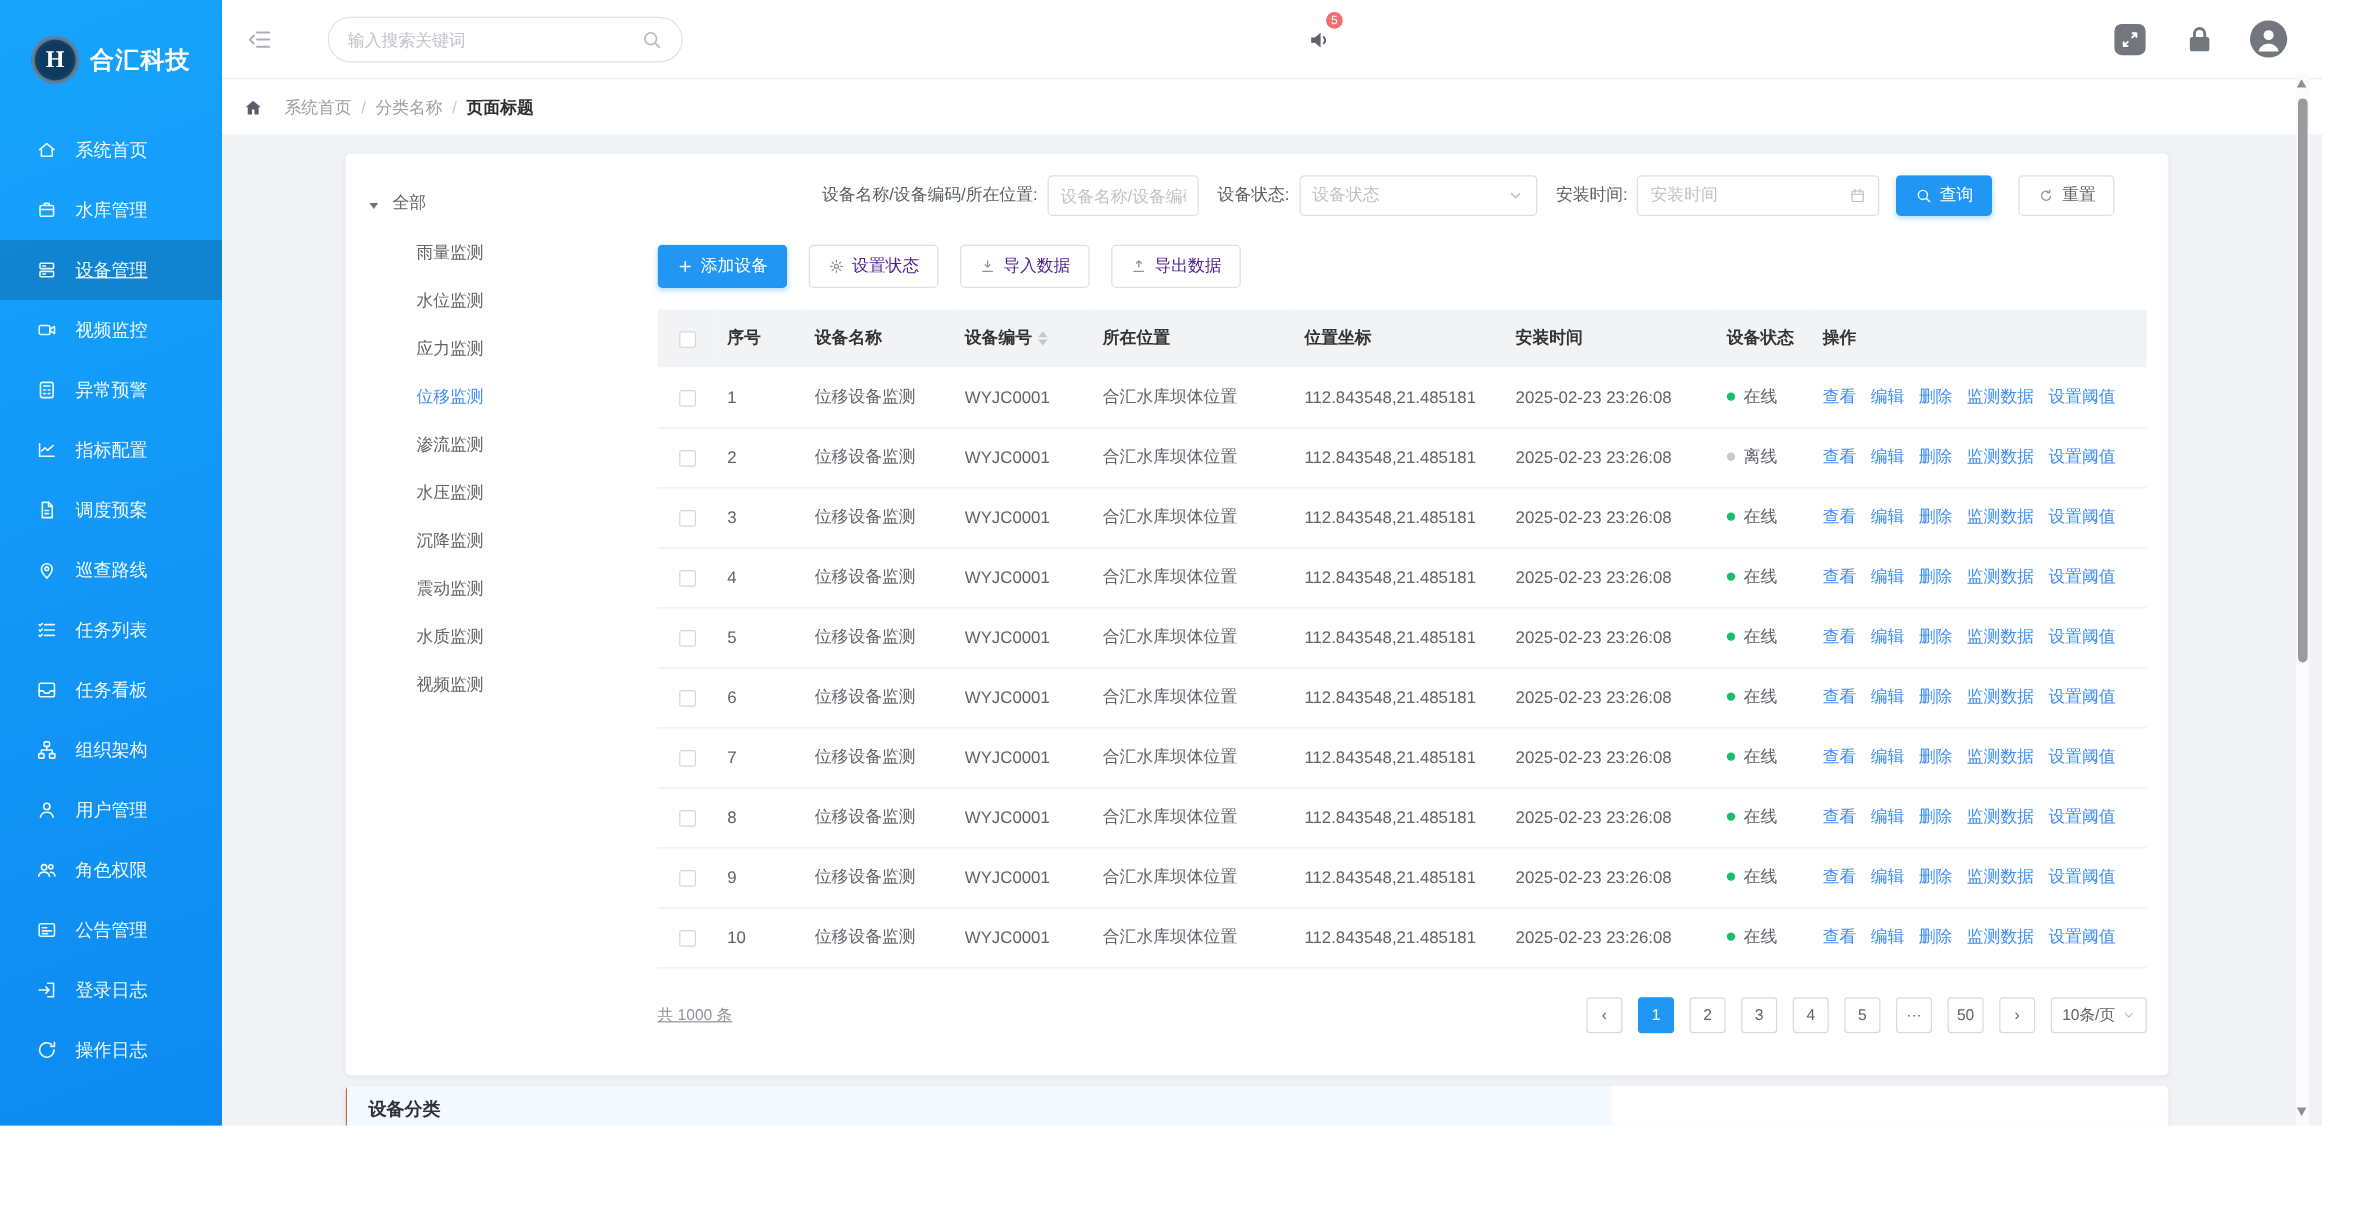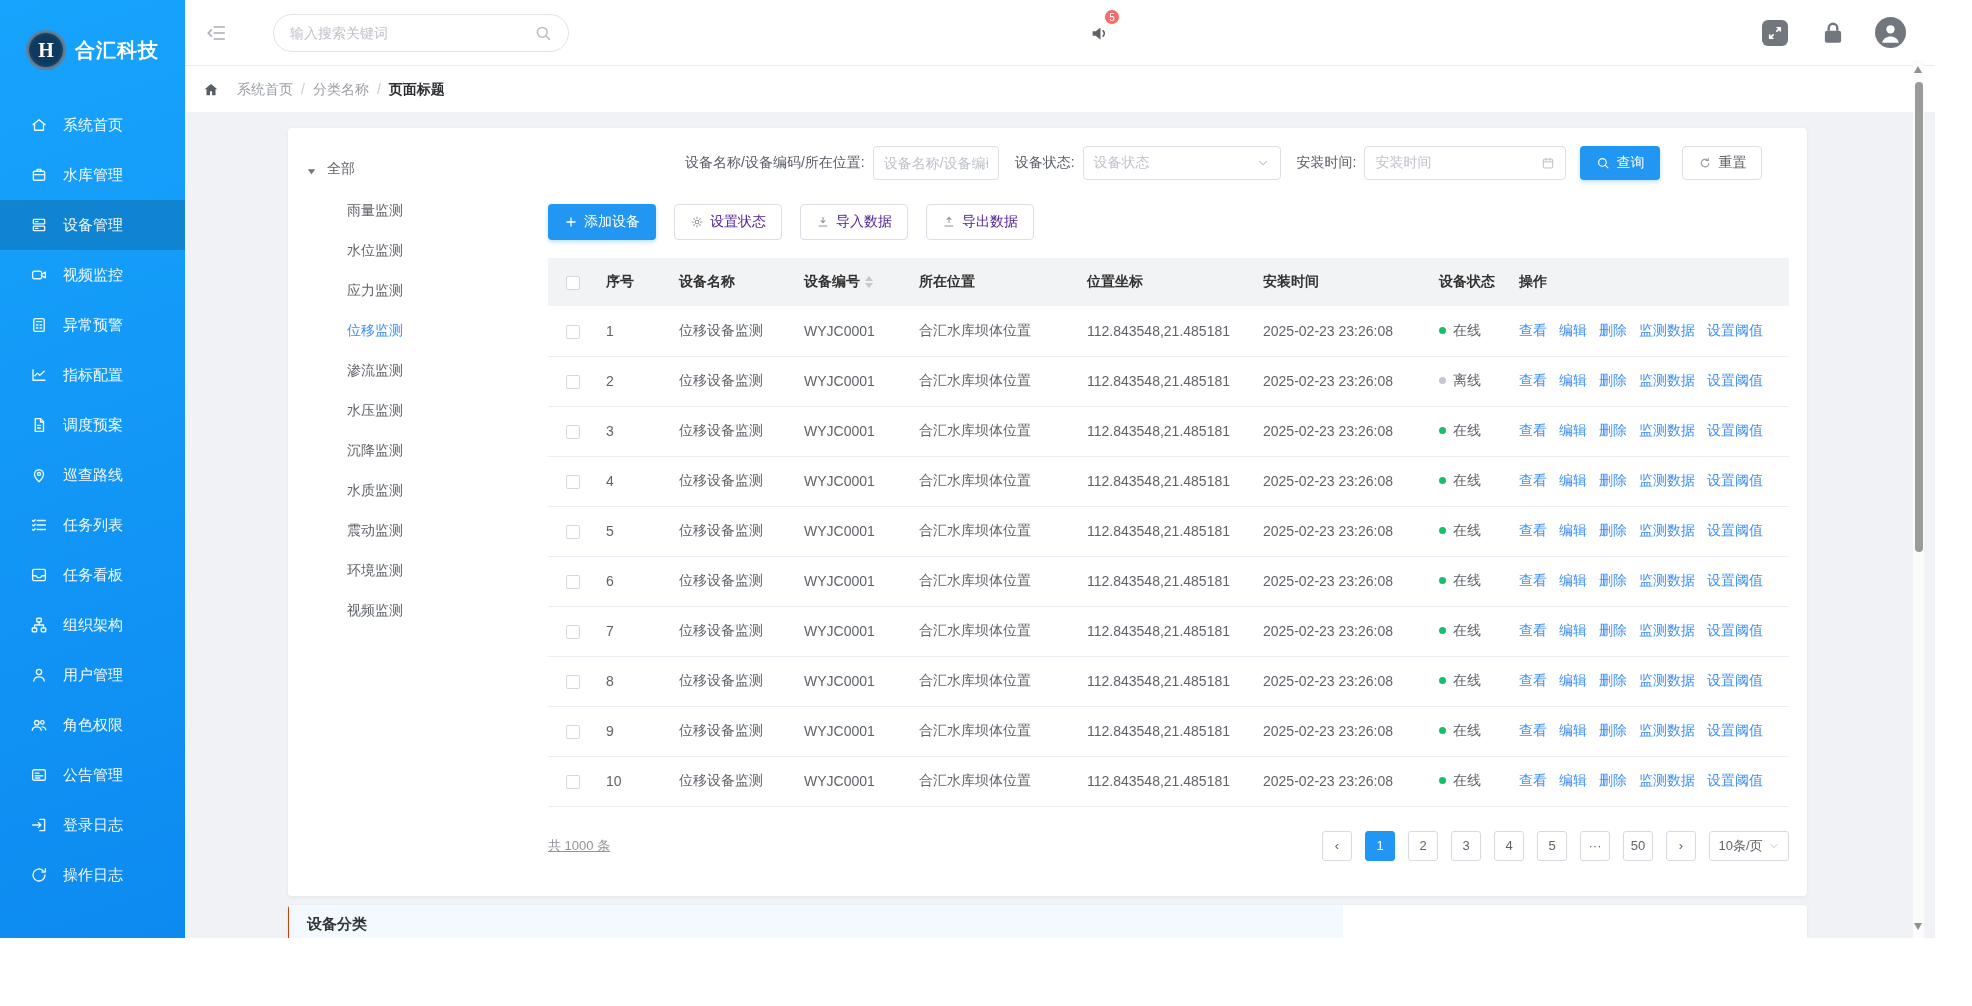--- a/index.html
+++ b/index.html
@@ -13,21 +13,21 @@
     background:linear-gradient(160deg,#17a4fd 0%,#0d8af0 100%); }
   .logo { height:100px; display:flex; align-items:center; justify-content:center; gap:9px; }
   .logo-globe { width:40px; height:40px; border-radius:50%; background:#0d3a5e;
     color:#fff; display:flex; align-items:center; justify-content:center;
     font-weight:bold; font-size:20px; font-family:"Liberation Serif",serif;
     box-shadow:inset 0 0 0 3px rgba(255,255,255,.25), inset 0 0 6px rgba(255,255,255,.35); }
   .logo-text { color:#fff; font-size:20px; font-weight:bold; font-family:Liberation Mono, monospace; letter-spacing:1px; }
   .menu { margin-top:0; }
   .menu-item { height:50px; display:flex; align-items:center; padding-left:30px; gap:15px;
     color:rgba(255,255,255,.94); font-size:15px; cursor:pointer; }
-  .menu-item.active { background:rgba(0,0,0,.16); }
+  .menu-item.active { background:rgba(0,0,0,.16);text-decoration:underline; }
   .menu-item .mi { width:18px; height:18px; color:rgba(255,255,255,.92); flex:0 0 18px; }
   .mi svg, .bi svg, .tbic svg { width:100%; height:100%; display:block; }
 
   
   .topbar { position:absolute; left:185px; top:0; width:1750px; height:66px; background:#fff;
     border-bottom:1px solid #ececee; }
   .collapse { position:absolute; left:20px; top:22px; width:22px; height:22px; color:#a9aeb6; cursor:pointer; }
   .collapse svg { width:100%; height:100%; }
   .searchpill { position:absolute; left:88px; top:14px; width:296px; height:38px;
     border:1px solid #e0e3e8; border-radius:19px; display:flex; align-items:center; padding:0 16px; }
@@ -366,23 +366,22 @@
           <span>全部</span>
         </div>
         <div class="tree-items" id="tree-items">
             <div class="tree-item">雨量监测</div>
             <div class="tree-item">水位监测</div>
             <div class="tree-item">应力监测</div>
             <div class="tree-item active">位移监测</div>
             <div class="tree-item">渗流监测</div>
             <div class="tree-item">水压监测</div>
             <div class="tree-item">沉降监测</div>
+            <div class="tree-item">震动监测</div>
             <div class="tree-item">水质监测</div>
-            <div class="tree-item">震动监测</div>
-            <div class="tree-item">环境监测</div>
             <div class="tree-item">视频监测</div>
           </div>
       </div>
 
       <div class="main">
 
         <div class="filter-row">
           <label>设备名称/设备编码/所在位置:</label>
           <input class="f-input kw" placeholder="设备名称/设备编码/所在位置" style="">
           <label class="lbl-gap">设备状态:</label>

